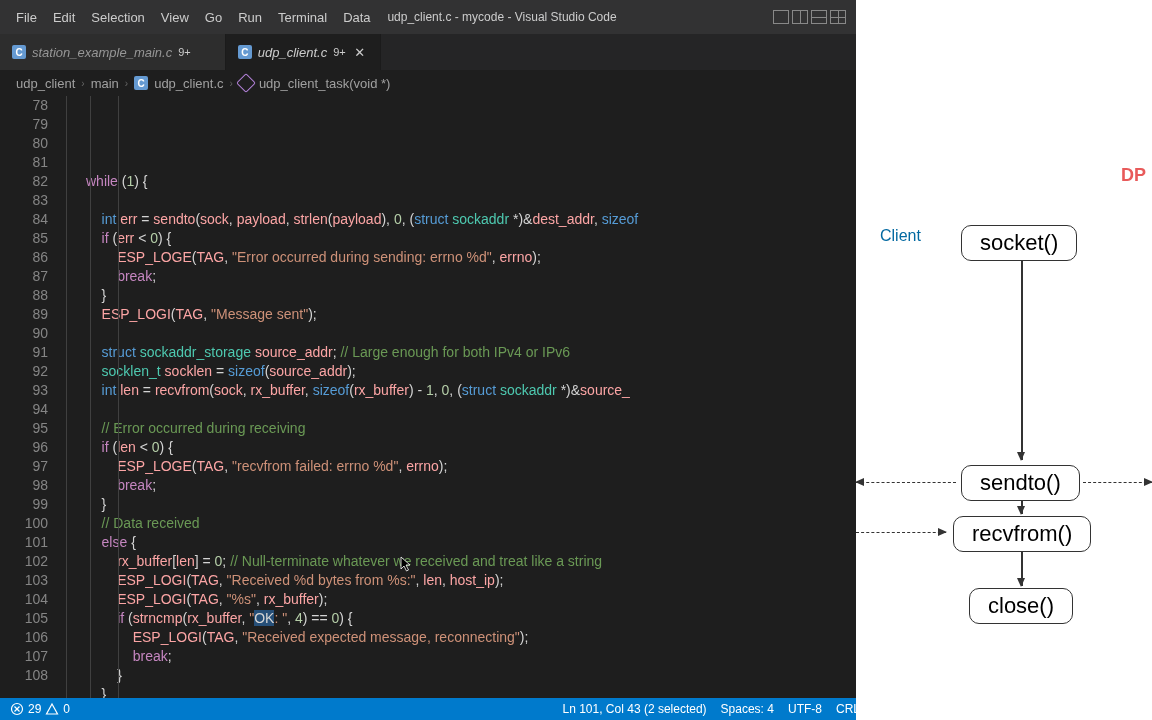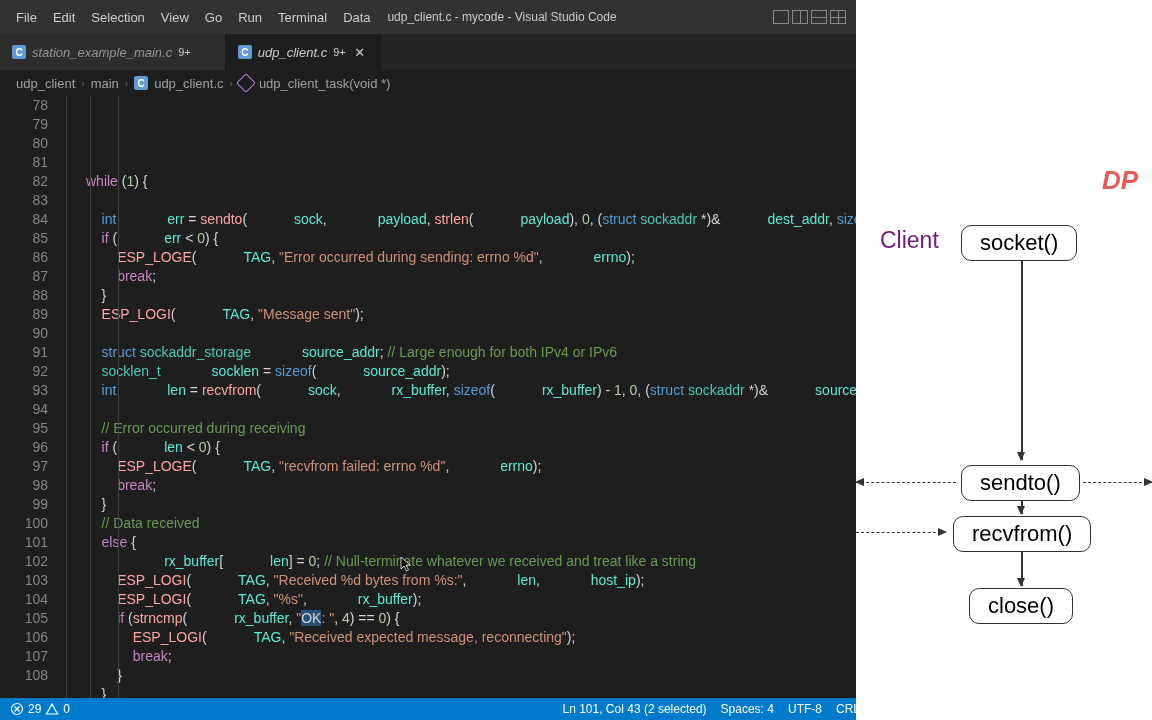--- a/index.html
+++ b/index.html
@@ -37,34 +37,34 @@
 .bc-icon { width:14px; height:14px; background:#659ad2; color:#fff; display:flex; align-items:center; justify-content:center; font-size:10px; font-weight:bold; border-radius:2px; }
 .bc-func { width:14px; height:14px; border:1px solid #b180d7; border-radius:2px; transform:rotate(45deg); }
 
 .editor { flex:1; display:flex; overflow:hidden; font-family:'Consolas','Courier New',monospace; font-size:14px; line-height:19px; position:relative; }
 .gutter { width:66px; text-align:right; padding-right:18px; color:#858585; user-select:none; position:relative; }
 .gutter .fold-line { position:absolute; left:100%; top:0; bottom:0; width:1px; background:#404040; }
 .code { flex:1; padding-left:20px; overflow:hidden; white-space:pre; color:#d4d4d4; position:relative; }
 .indent { position:absolute; top:0; bottom:0; width:1px; background:#404040; }
 
 .kw { color:#569cd6; } .ctrl { color:#c586c0; } .fn { color:#fca5a5; } .str { color:#ce9178; }
-.num { color:#b5cea8; } .cmt { color:#6a9955; } .type { color:#4ec9b0; } .var { color:#5eead4;padding-left:47px; }
+.num { color:#b5cea8; } .cmt { color:#6a9955; } .type { color:#4ec9b0; } .var { color:#fca5a5; }
 .op { color:#d4d4d4; }
 .sel { background:#264f78; }
 
 .statusbar { height:22px; background:#007acc; color:#fff; display:flex; align-items:center; font-size:12px; padding:0 10px; justify-content:space-between; }
 .sb-left, .sb-right { display:flex; gap:14px; align-items:center; }
 .sb-item { display:flex; align-items:center; gap:4px; }
 
 .scrollbar-track { position:absolute; right:0; top:0; bottom:0; width:14px; }
 .scrollbar-thumb { position:absolute; right:0; width:14px; height:90px; background:#4f4f4f; top:360px; }
 
 .diagram { position:absolute; left:856px; top:0; width:296px; height:720px; background:#fff; }
-.diag-title { position:absolute; right:14px; top:165px; color:#e85a5a; font-size:26px; font-weight:600;font-style:italic; }
-.client-label { position:absolute; left:24px; top:227px; font-size:23px; font-weight:500; color:#701a75; }
+.diag-title { position:absolute; right:6px; top:165px; color:#e85a5a; font-size:18px; font-weight:600; }
+.client-label { position:absolute; left:24px; top:227px; font-size:16px; font-weight:500; color:#0369a1; }
 .dbox { position:absolute; border:1.5px solid #333; border-radius:10px; padding:4px 18px; font-size:22px; background:#fff; text-align:center; }
 .arrow-v { position:absolute; width:1.5px; background:#333; }
 .arrow-v::after { content:''; position:absolute; bottom:-1px; left:-4px; border-left:4.5px solid transparent; border-right:4.5px solid transparent; border-top:9px solid #333; }
 .arrow-h { position:absolute; height:0; border-top:1.5px dashed #333; }
 .arrow-h.left::after { content:''; position:absolute; left:-1px; top:-5px; border-top:4.5px solid transparent; border-bottom:4.5px solid transparent; border-right:9px solid #333; }
 .arrow-h.right::after { content:''; position:absolute; right:-1px; top:-5px; border-top:4.5px solid transparent; border-bottom:4.5px solid transparent; border-left:9px solid #333; }
 
 .cursor-arrow { position:absolute; left:400px; top:556px; width:12px; height:18px; z-index:10; }
 
 .ell { position:absolute; right:9px; top:67px; color:#ccc; letter-spacing:1px; font-size:14px; }

